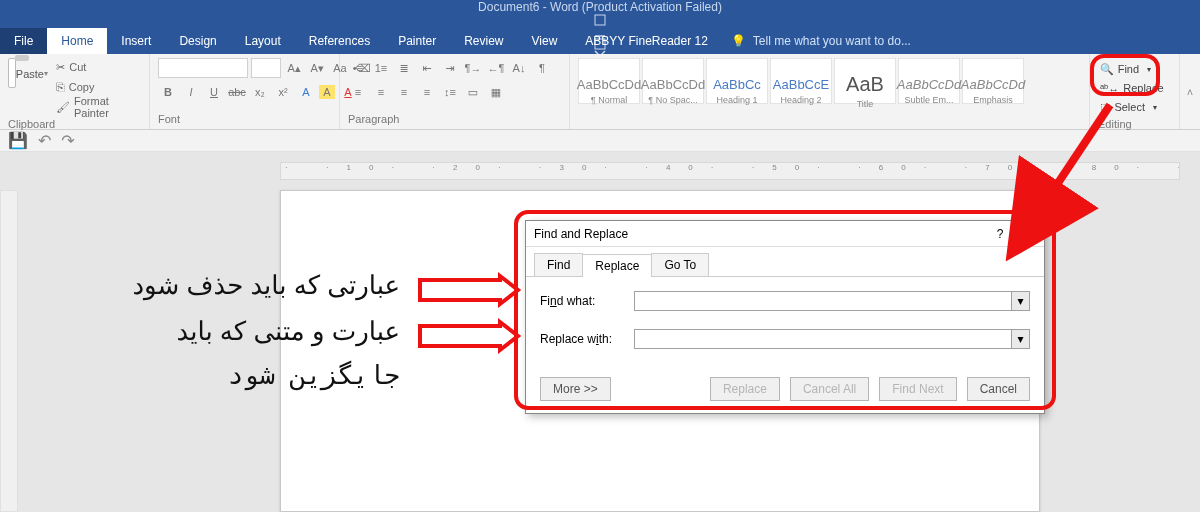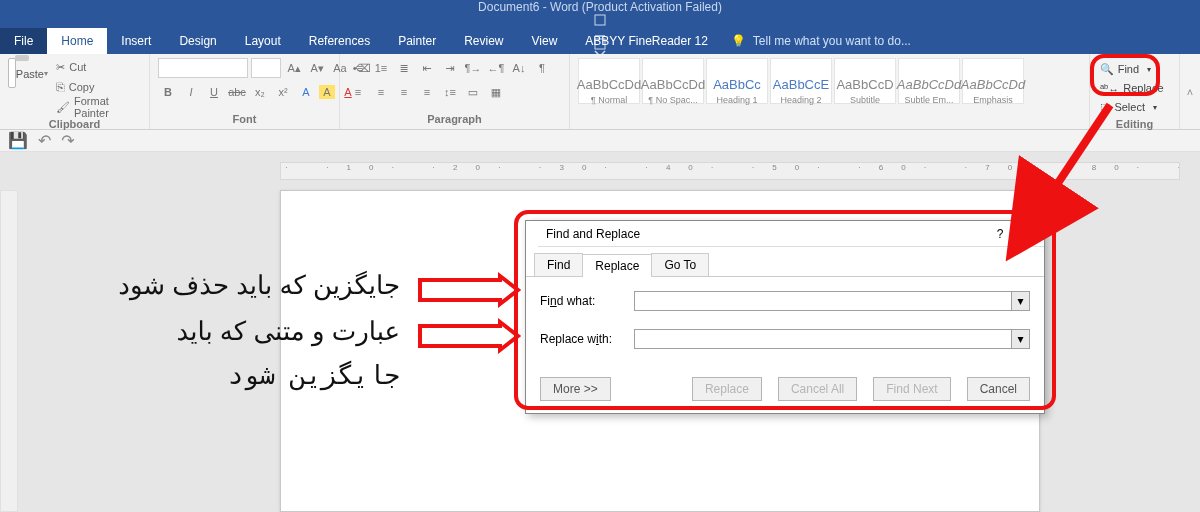--- a/index.html
+++ b/index.html
@@ -17,21 +17,21 @@
   .menubar .tab.active { background:#fff; color:#2b579a;text-align:right; }
   .menubar .tab.file { background:#1e3f73; }
   .menubar .spacer { flex:1; }
   .menubar .right { display:flex; align-items:center; padding:0 10px; gap:14px; }
   .menubar .bulb { display:flex; align-items:center; gap:6px; color:#cfe0f7; padding:0 10px; }
 
   
   .ribbon { height: 76px; background:#f3f3f3; border-bottom:1px solid #d0d0d0; display:flex; font-size:11px; color:#666; position:relative; }
   .grp { border-right:1px solid #e0e0e0; padding:4px 8px 0 8px; display:flex; flex-direction:column; }
   .grp .body { flex:1; display:flex; gap:6px; align-items:flex-start; }
-  .grp .label { text-align:center; font-size:11px; color:#777; padding:2px 0 4px;font-weight:bold; }
+  .grp .label { font-size:11px; color:#777; padding:2px 0 4px; }
   .smallbtn { height:18px; display:flex; align-items:center; gap:4px; color:#666; padding:0 2px; }
   .iconstack { display:flex; flex-direction:column; gap:2px; }
 
   .paste-big { display:flex; flex-direction:row; align-items:center; width:40px; color:#555; }
   .paste-big .clip { width:26px; height:30px; background:#fff; border:1px solid #bbb; border-radius:2px; position:relative; }
   .paste-big .clip::before { content:""; position:absolute; top:-4px; left:6px; width:14px; height:6px; background:#ccc; border-radius:2px; }
 
   .font-row { display:flex; gap:3px; align-items:center; }
   .font-row .ctl { border:1px solid #d0d0d0; background:#fff; height:20px; display:flex; align-items:center; padding:0 4px; font-size:11px; color:#aaa; }
   .mini { width:20px; height:20px; display:flex; align-items:center; justify-content:center; color:#777; }
@@ -50,34 +50,34 @@
 
   
   .workspace { position:absolute; top:152px; left:0; right:0; bottom:0; background:#e6e6e6; }
   .ruler-h { position:absolute; top:10px; left:280px; height:18px; right:20px; background:#f0f0f0; border:1px solid #d8d8d8; font-size:8px; color:#888; display:flex; align-items:center; }
   .ruler-h .ticks { position:relative; flex:1; height:100%; overflow:hidden; white-space:nowrap; letter-spacing:18px; padding-left:4px; }
   .page { position:absolute; top:38px; left:280px; width:760px; bottom:0; background:#fff; border:1px solid #c8c8c8; box-shadow:0 1px 3px rgba(0,0,0,.15); }
   .ruler-v { position:absolute; top:38px; left:0; width:18px; bottom:0; background:#f0f0f0; border:1px solid #e0e0e0; }
 
   
   .dialog { position:absolute; top:220px; left:525px; width:520px; background:#fff; border:1px solid #888; box-shadow:3px 3px 8px rgba(0,0,0,.25); font-size:12px; }
-  .dlg-title { height:26px; background:#fff; border-bottom:1px solid #ddd; display:flex; align-items:center; padding:0 8px; font-size:12px;margin-left:12px; }
+  .dlg-title { height:26px; background:#fff; border-bottom:1px solid #ddd; display:flex; align-items:center; padding:0 8px; font-size:12px; }
   .dlg-title .t { flex:1; }
   .dlg-title .x { width:24px; text-align:center; }
   .dlg-tabs { display:flex; padding:6px 8px 0 8px; border-bottom:1px solid #ccc; gap:0; }
   .dlg-tabs .dtab { padding:4px 12px; border:1px solid #ccc; border-bottom:none; background:#f4f4f4; font-size:12px; margin-right:-1px; }
   .dlg-tabs .dtab.active { background:#fff; position:relative; top:1px; }
   .dlg-body { padding:14px 14px 10px; }
   .frow { display:flex; align-items:center; gap:8px; margin-bottom:18px; }
   .frow label { width:86px; font-size:12px; }
   .frow label u { text-decoration:underline; }
   .frow .combo { flex:1; height:20px; border:1px solid #a0a0a0; display:flex; }
   .frow .combo input { flex:1; border:none; outline:none; font-size:12px; padding:0 4px; }
   .frow .combo .dd { width:18px; border-left:1px solid #a0a0a0; background:#eaeaea; display:flex; align-items:center; justify-content:center; }
-  .dlg-foot { display:flex; gap:16px; padding:0 14px 12px; }
+  .dlg-foot { display:flex; gap:10px; padding:0 14px 12px; }
   .dlg-foot .btn { height:24px; padding:0 12px; border:1px solid #b5b5b5; background:#f0f0f0; font-size:12px; color:#555; display:flex; align-items:center; }
   .dlg-foot .btn.dis { color:#b5b5b5; }
   .dlg-foot .gap { flex:1; }
 
   
   .anno-box { position:absolute; border:4px solid #e11; border-radius:14px; pointer-events:none; }
   .anno-text { position:absolute; color:#111; font-family:Tahoma,"Segoe UI",sans-serif; font-size:26px; direction:rtl; text-align:right; }
   .arrow { position:absolute; }
   .arrow svg { overflow:visible; }
 </style>
@@ -228,23 +228,23 @@
             <div class="name">¶ No Spac...</div>
           </div>
         <div class="style-card">
             <div class="sample" style="color:#4a7bc4">AaBbCc</div>
             <div class="name">Heading 1</div>
           </div>
         <div class="style-card">
             <div class="sample" style="color:#4a7bc4">AaBbCcE</div>
             <div class="name">Heading 2</div>
           </div>
-        <div class="style-card">
-            <div class="sample" style="color:#888">AaBbCcD</div>
-            <div class="name">Subtitle</div>
+        <div class="style-card big">
+            <div class="sample">AaB</div>
+            <div class="name">Title</div>
           </div>
         <div class="style-card">
             <div class="sample" style="font-style:italic">AaBbCcDd</div>
             <div class="name">Subtle Em...</div>
           </div>
         <div class="style-card">
             <div class="sample" style="font-style:italic">AaBbCcDd</div>
             <div class="name">Emphasis</div>
           </div>
       </div>
@@ -343,15 +343,15 @@
       <path d="M10,4 L90,4 L90,0 L108,14 L90,28 L90,24 L10,24 Z" fill="none" stroke="#e11" stroke-width="4"></path>
     </svg>
 </div>
 
 <div class="arrow" style="top:322px; left:410px;">
   <svg width="110" height="30">
       <path d="M10,4 L90,4 L90,0 L108,14 L90,28 L90,24 L10,24 Z" fill="none" stroke="#e11" stroke-width="4"></path>
     </svg>
 </div>
 
-<div class="anno-text" style="top:270px; left:60px; width:340px;">جایگزین که باید حذف شود</div>
+<div class="anno-text" style="top:270px; left:60px; width:340px;">عبارتی که باید حذف شود</div>
 <div class="anno-text" style="top:316px; left:60px; width:340px;">عبارت و متنی که باید</div>
 <div class="anno-text" style="top:360px; left:60px; width:340px;font-family:Liberation Mono, monospace;">جایگزین شود</div>
 
 </body></html>

